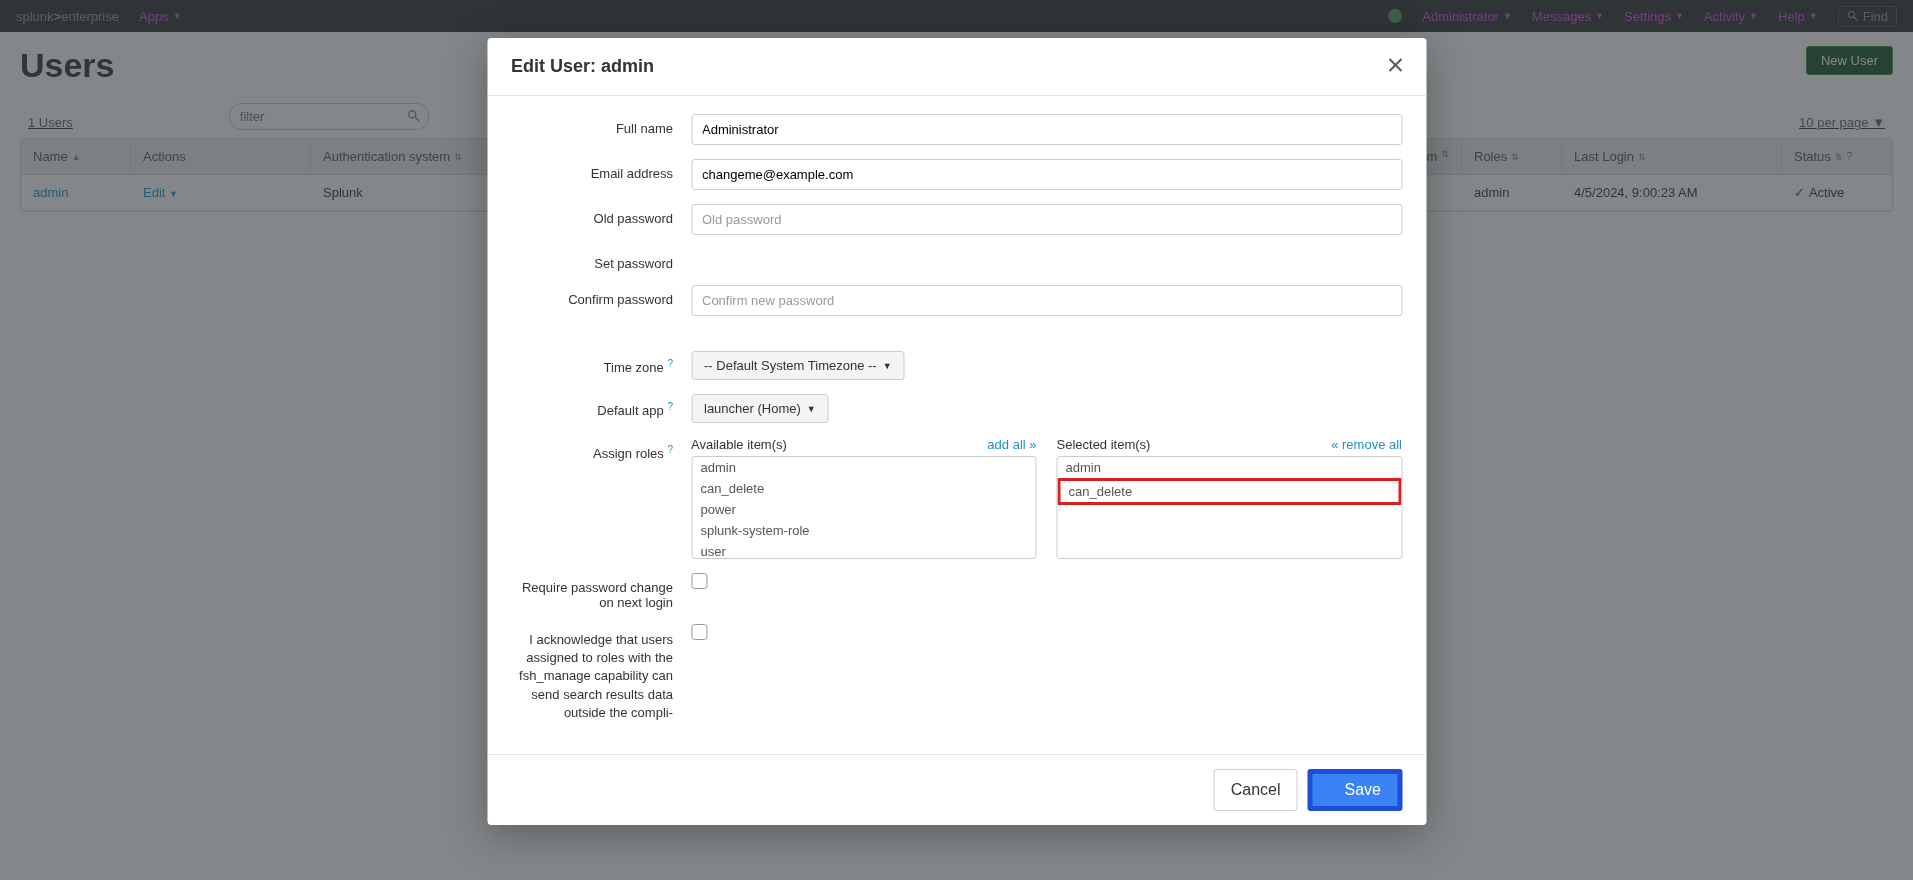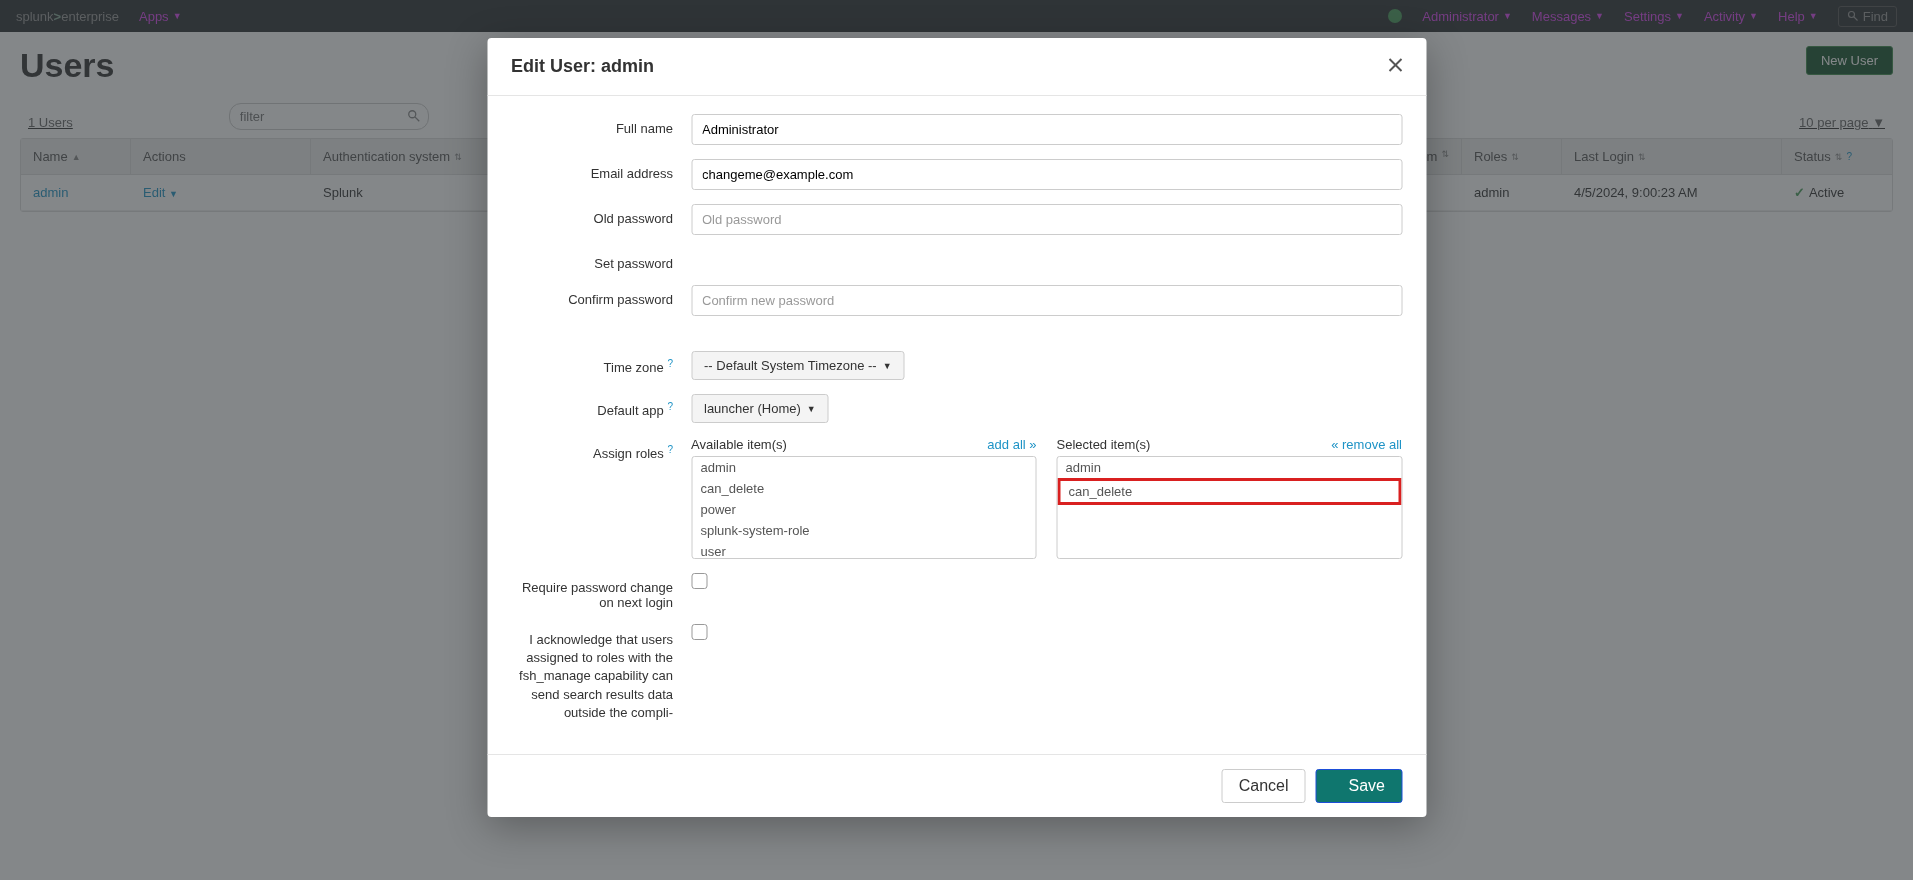--- a/index.html
+++ b/index.html
@@ -75,21 +75,21 @@
 .roles-col { flex: 1; }
 .roles-col-header { display: flex; justify-content: space-between; margin-bottom: 4px; font-size: 13px; }
 .roles-list { border: 1px solid #ccc; border-radius: 3px; height: 103px; overflow-y: auto; }
 .roles-list .role-item { padding: 3px 8px; font-size: 13px; color: #555; cursor: pointer; }
 .roles-list .role-item.highlighted { border: 3px solid #d92020; }
 
 .checkbox { width: 16px; height: 16px; border: 1px solid #999; border-radius: 3px; cursor: pointer; }
 
 .btn { border-radius: 3px; padding: 7px 16px; font-size: 16px; cursor: pointer; }
 .btn-default { background: #fff; border: 1px solid #ccc; color: #333; }
-.btn-primary { background: #0f766e; border: 1px solid #1d4ed8; color: #fff; padding-left: 32px; }
+.btn-primary { background: #3b82f6; border: 5px solid #1d4ed8; color: #fff; padding-left: 32px; }
 
 .check-icon { color: #4a9e5c; font-weight: bold; margin-right: 4px; }
 
 
 .modal-body::-webkit-scrollbar { width: 10px; }
 .modal-body::-webkit-scrollbar-thumb { background: #ccc; border-radius: 5px; }
 </style>
 </head>
 <body>
 

